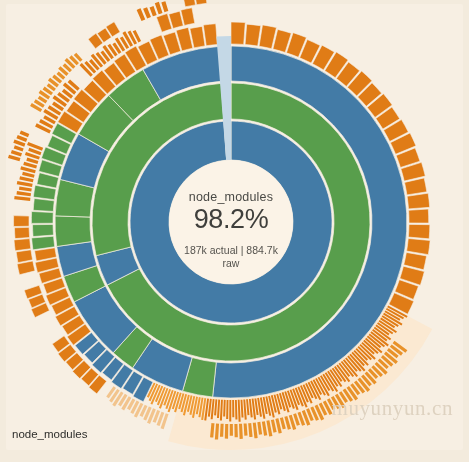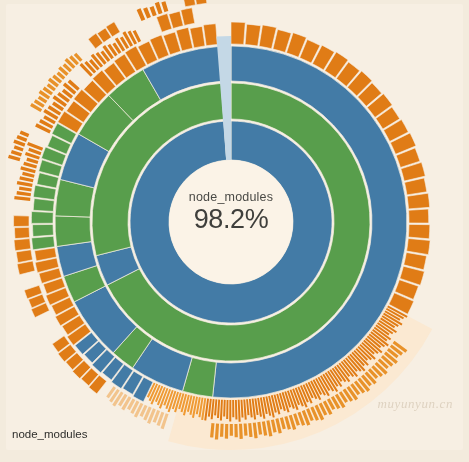--- a/index.html
+++ b/index.html
@@ -31,23 +31,22 @@
   .center-sub{
     font-size:10.5px;color:#55534e;margin-top:9px;line-height:1.25;
   }
 
   .breadcrumb{
     position:absolute;left:12px;top:428px;
     font-size:11.5px;color:#2e2e2c;
   }
   .watermark{
     position:absolute;right:16px;top:396px;
-    font-size:13px;color:#ded2c0;letter-spacing:.6px;
+    font-size:21px;color:#ded2c0;letter-spacing:.6px;
     font-family:"Liberation Serif","DejaVu Serif",serif;
-    font-style:italic;
   }
 </style>
 </head>
 <body>
 
 <div id="stage">
 
   <div id="canvas-bg"></div>
 
   <svg id="sunburst" viewBox="0 0 469 462" aria-label="sunburst">
@@ -382,19 +381,23 @@
         <path d="M182.76,-4.93A232,232 0 0 1 193.51,-6.95L195.45,4.89A220,220 0 0 0 185.26,6.81Z" fill="#e07c16" stroke="#f7efe3" stroke-width="0.6"></path>
         <path d="M194.84,-6.33A231.17714285714285,231.17714285714285 0 0 1 205.63,-7.78L206.86,3.33A220,220 0 0 0 196.58,4.71Z" fill="#e07c16" stroke="#f7efe3" stroke-width="0.6"></path>
         <path d="M216.41,36.57A186,186 0 0 1 231.00,36.00L231.00,160.00A62,62 0 0 0 226.14,160.19Z" fill="#c4d8e6" stroke="#f7efe3" stroke-width="0"></path>
         <circle cx="231" cy="222" r="62" fill="#fbf3e7"></circle>
       </g>
   </svg>
 
   <div class="center-label">
     <div class="center-title">node_modules</div>
     <div class="center-pct">98.2%</div>
+    <div class="center-sub">
+      <span>187k actual | 884.7k</span><br>
+      <span>raw</span>
+    </div>
   </div>
 
   <div class="breadcrumb">node_modules</div>
 
   <div class="watermark">muyunyun.cn</div>
 
 </div>
 
 </body></html>

